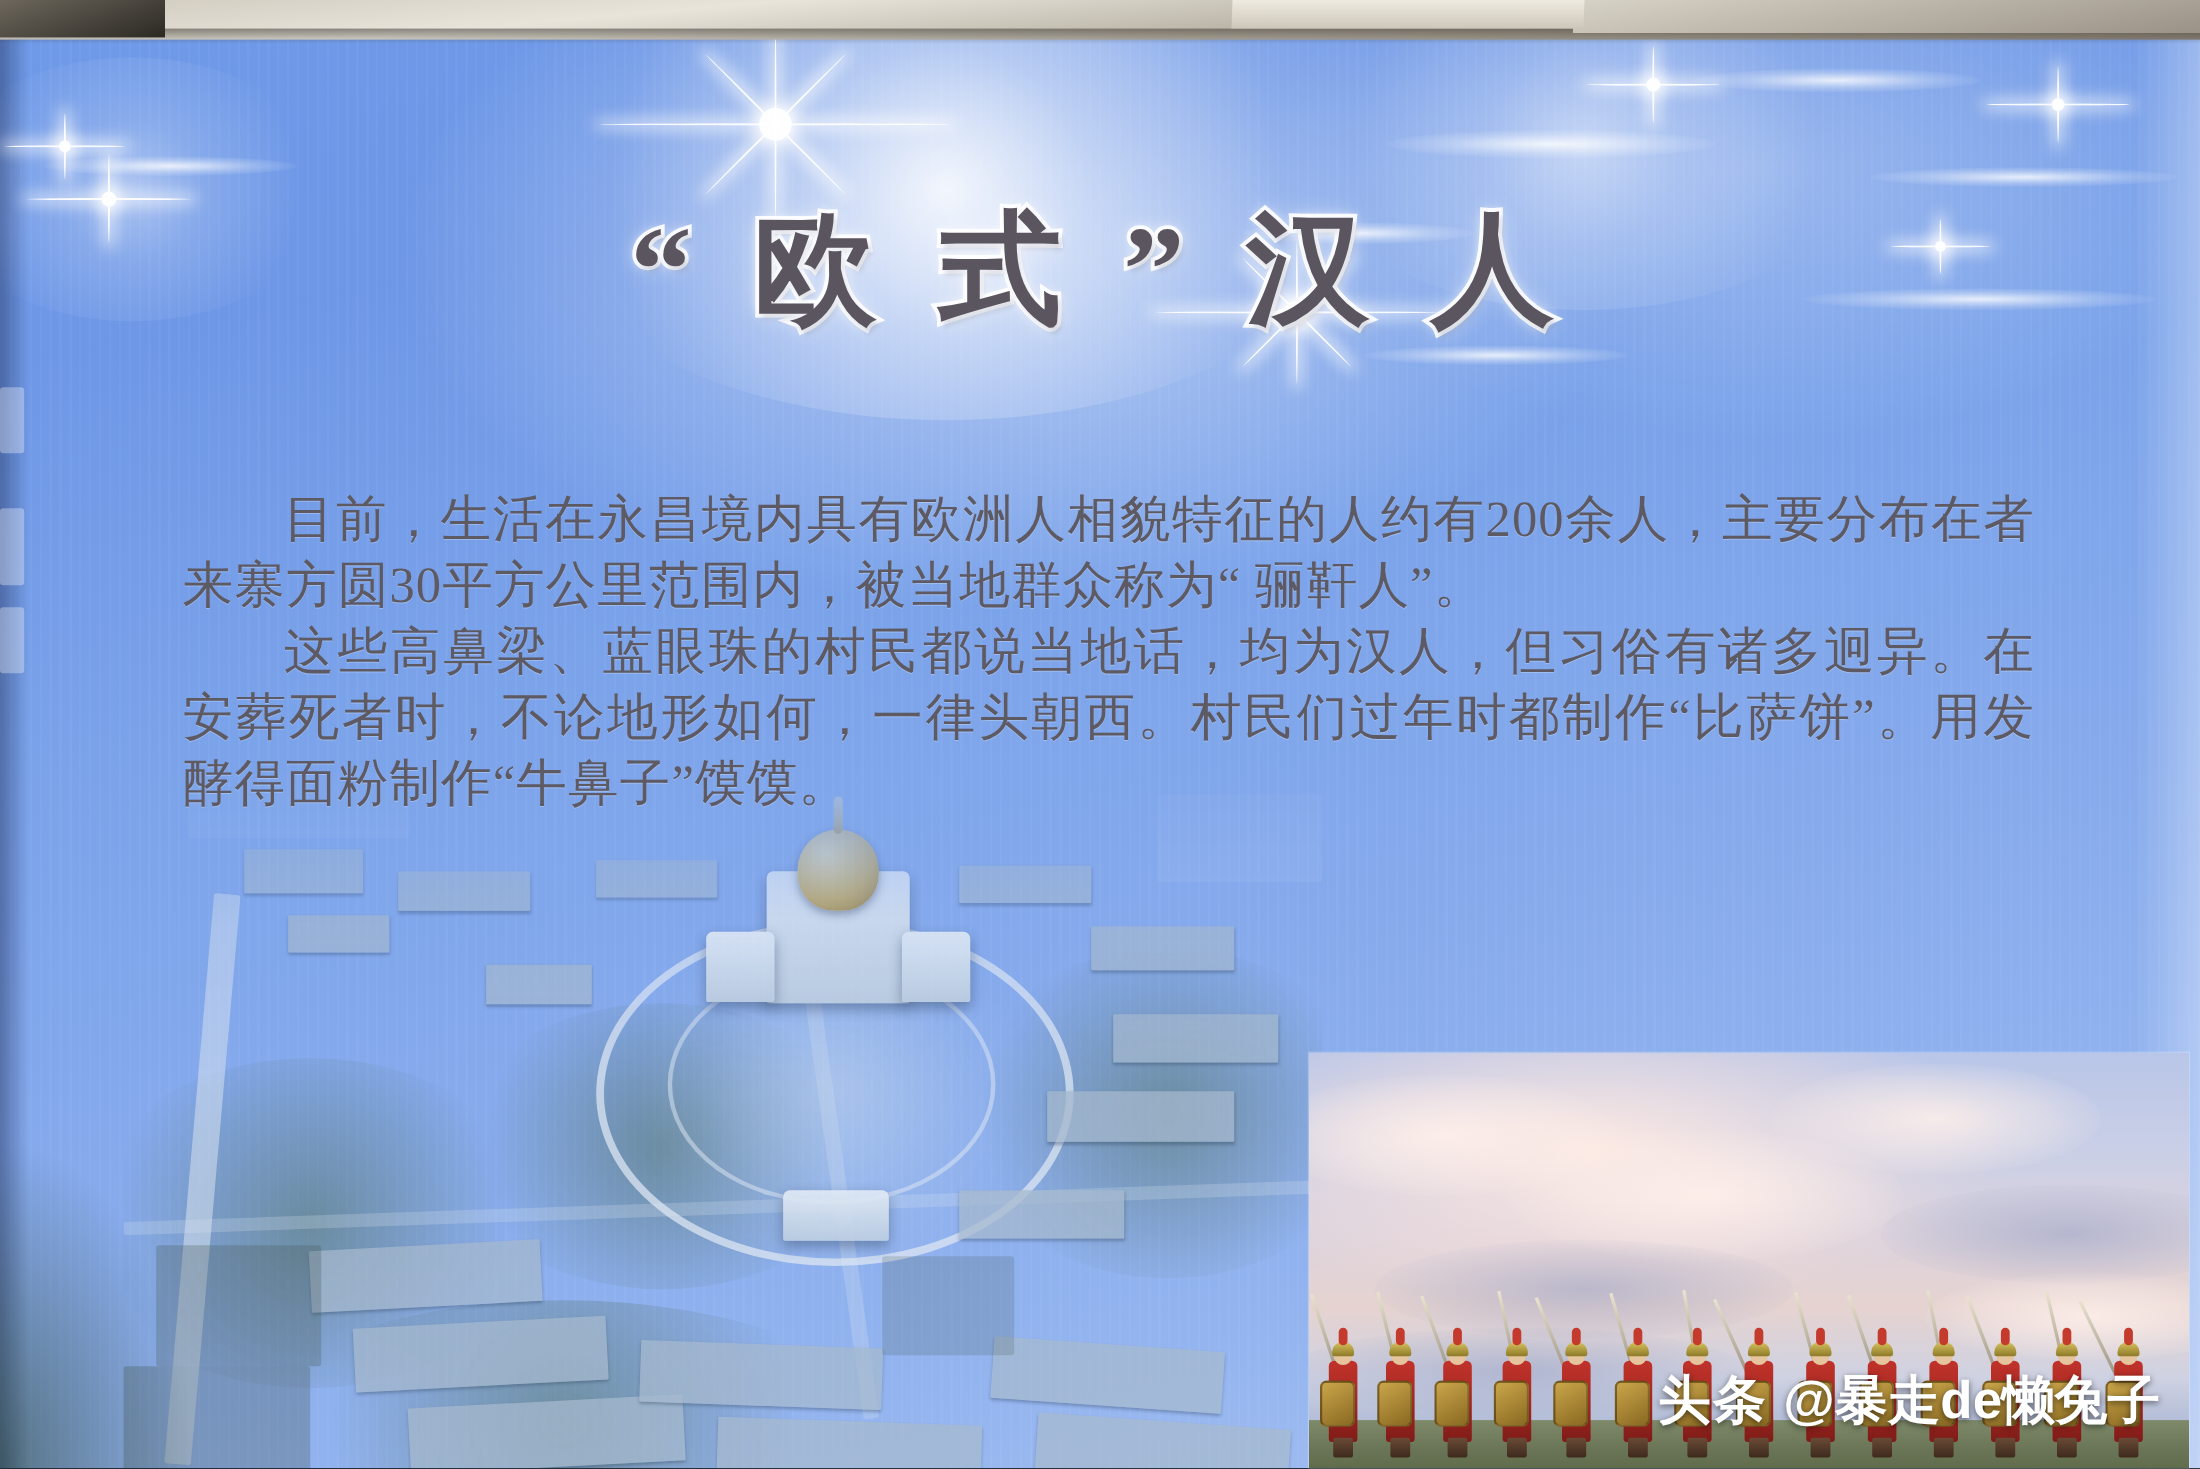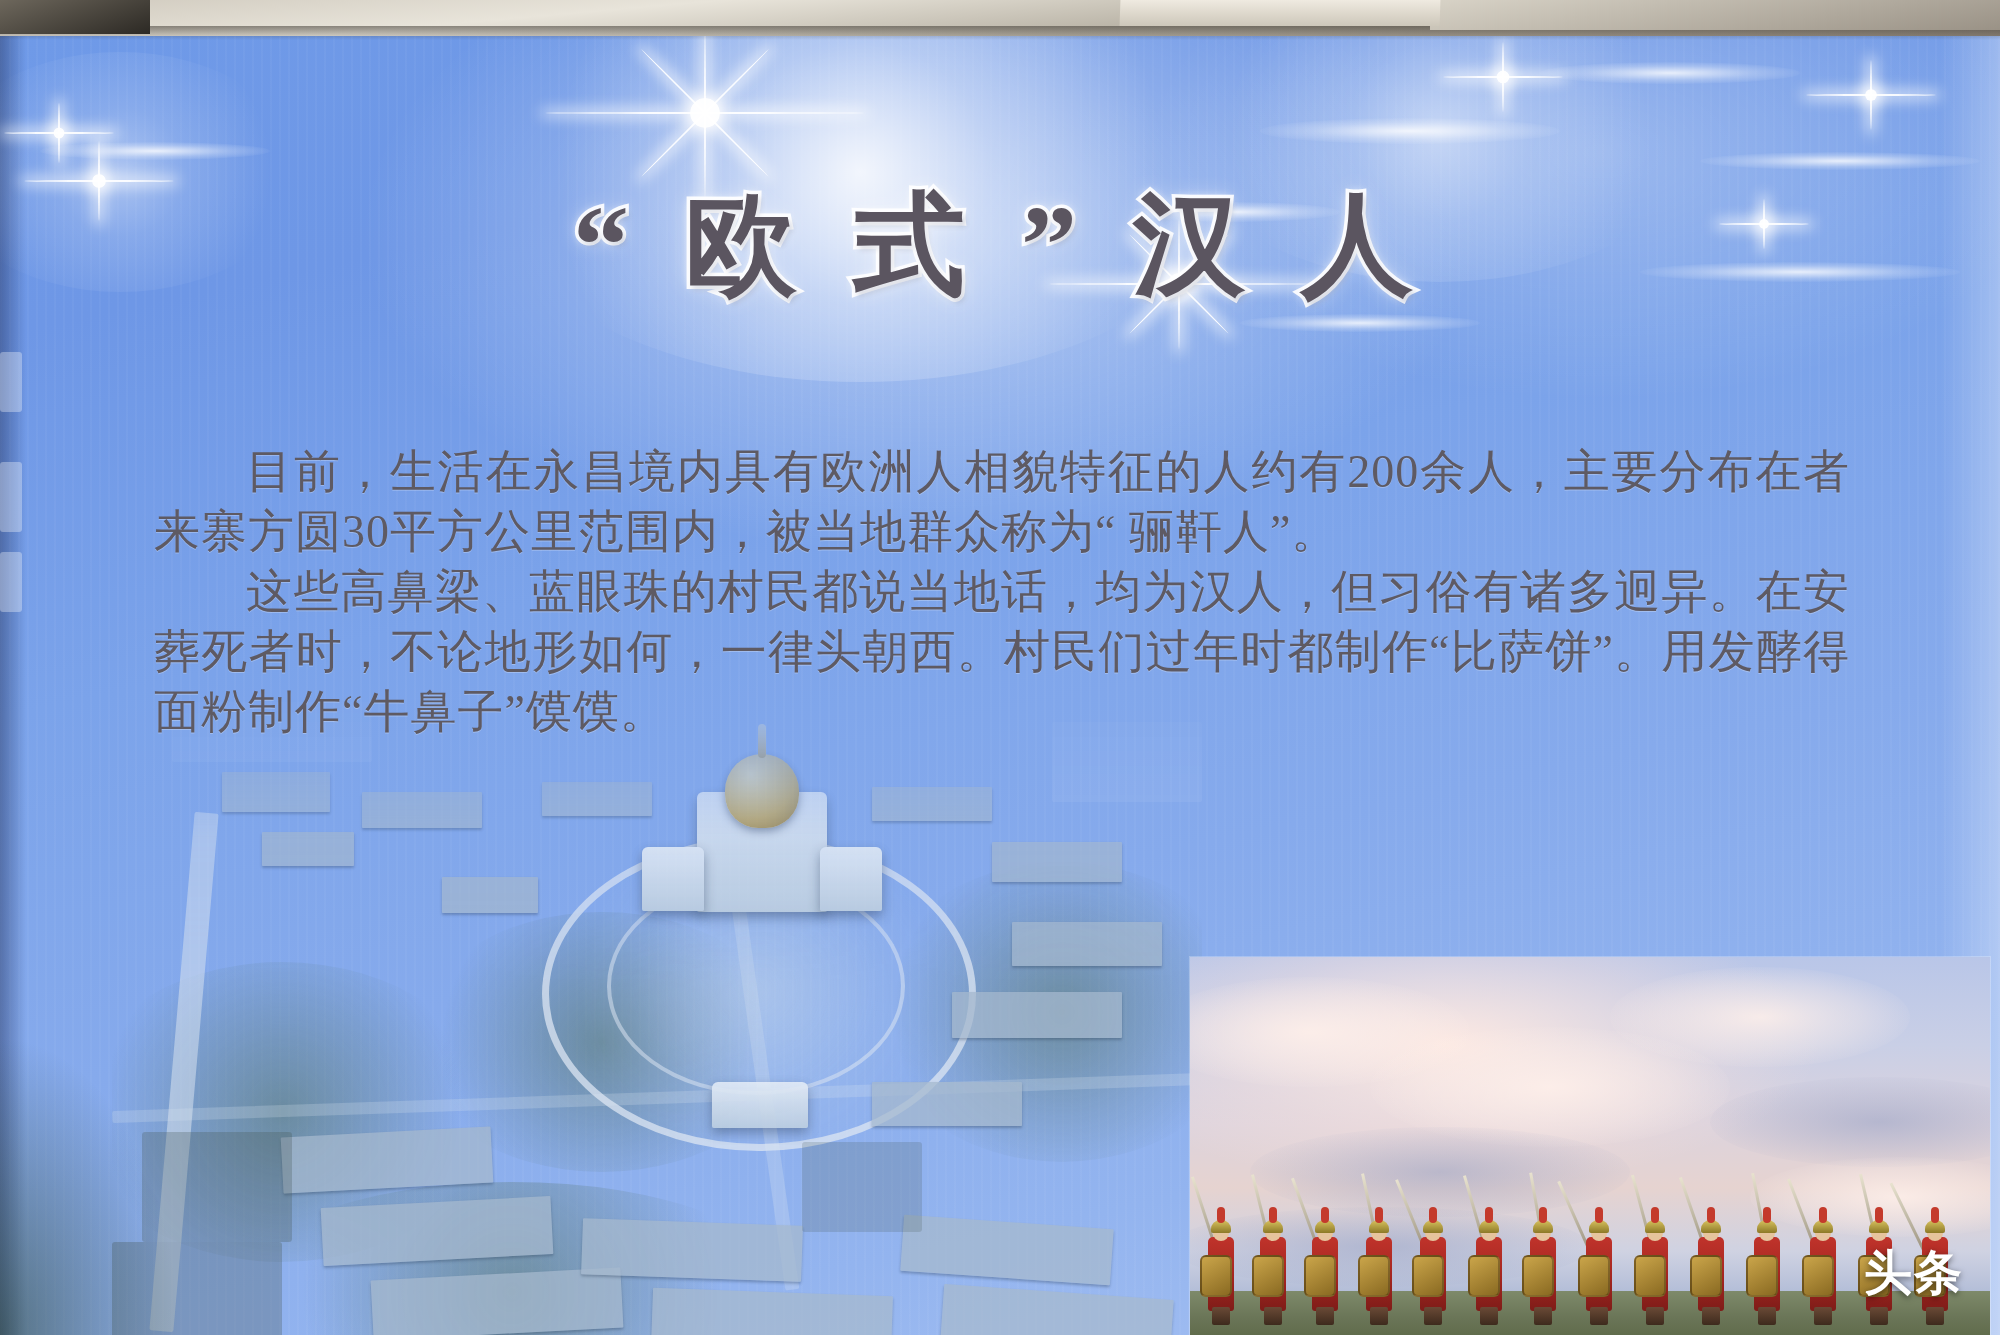--- a/index.html
+++ b/index.html
@@ -100,21 +100,21 @@
   .body-text{
     position:absolute;left:150px;top:420px;width:1700px;
     z-index:21;
     color:#5e5a63;
     font-size:46px;
     line-height:60px;
     letter-spacing:1px;
     text-align:justify;
     text-shadow:0 1px 0 rgba(255,255,255,.25);
   }
-  .body-text p{margin:0 0 0 4px;text-indent:2em;}
+  .body-text p{margin:0 0 0 16px;text-indent:2em;}
 
   
   .ghost{
     position:absolute;left:0;width:22px;background:rgba(255,255,255,.33);
     border-radius:3px;z-index:15;
   }
 
   
   .photo-aerial{
     position:absolute;left:112px;top:640px;width:1090px;height:673px;
@@ -493,16 +493,17 @@
         <div class="sd-head"></div>
         <div class="sd-helm"></div>
         <div class="sd-crest"></div>
       </div>
     </div>
 
     <div class="foliage"></div>
 
     <div class="watermark">
       <span class="wm-logo">头条</span>
+      <span class="wm-name">@暴走de懒兔子</span>
     </div>
 
   </div>
 </div>
 
 </body></html>

